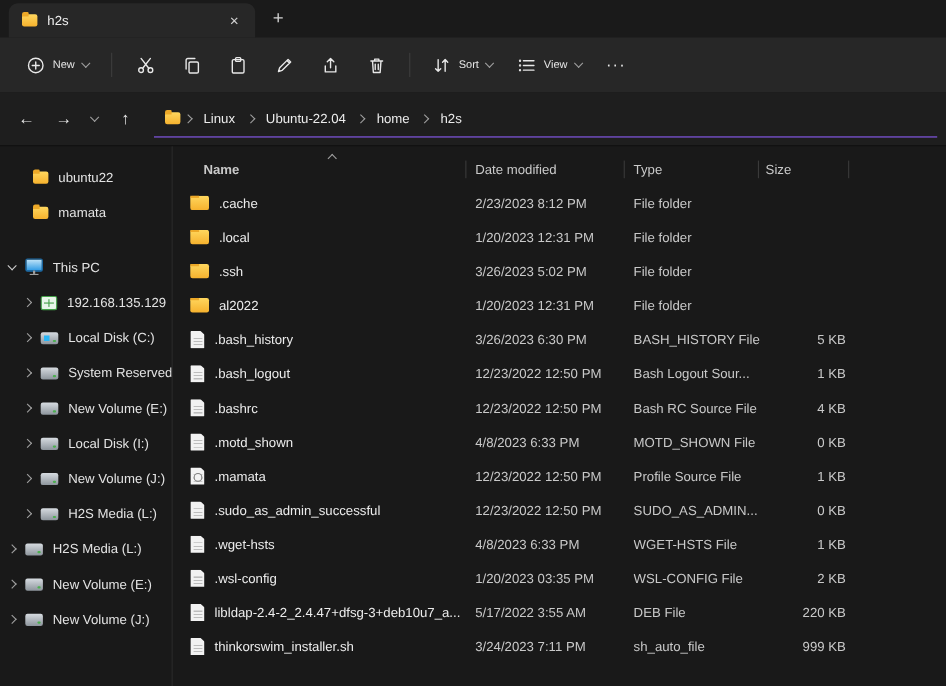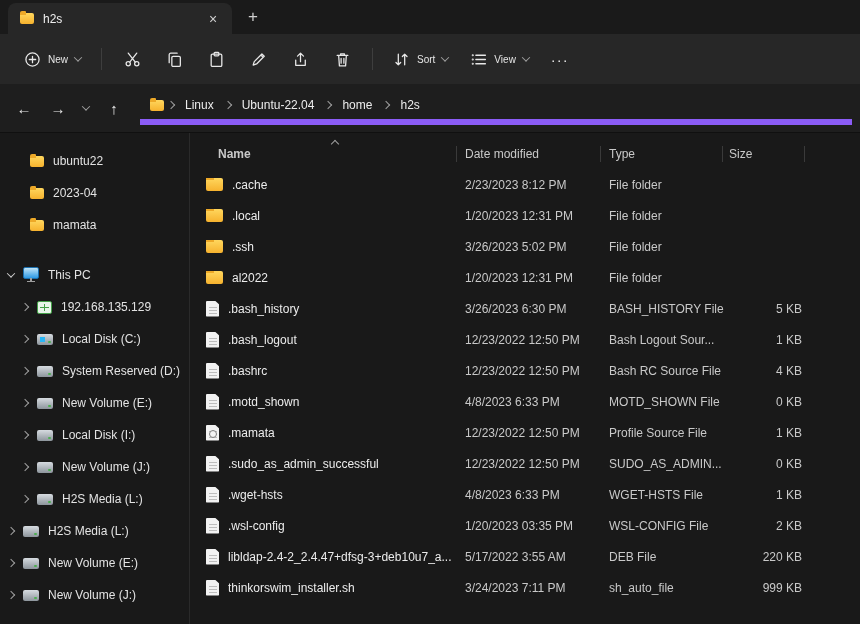--- a/index.html
+++ b/index.html
@@ -43,27 +43,27 @@
   .chev.up    { transform: rotate(-135deg); }
   .chev.dim   { border-color: #9f9f9f; }
 
   
   .navbar { height: 49px; background: var(--bg_nav, #1e1e1e); display: flex; align-items: center;
     padding: 0 8px; gap: 2px; border-bottom: 1px solid #101010; }
   .nav-btn { width: 32px; height: 30px; display: flex; align-items: center; justify-content: center;
     border-radius: 4px; color: #e8e8e8; font-size: 15px; }
   .nav-btn.small { width: 20px; }
   .addressbar { flex: 1; height: 34px; margin-left: 8px; display: flex; align-items: center; gap: 4px;
-    padding: 0 10px; border-bottom: 6px solid #8b5cf6; }
+    padding: 0 10px; border-bottom: 1px solid #8b5cf6; }
   .crumb { display: flex; align-items: center; gap: 4px; }
   .crumb-label { padding: 4px 7px; border-radius: 4px; color: #ececec; white-space: nowrap; }
 
   
   .main { display: flex; height: 491px; }
-  .sidebar { width: 190px; padding-top: 12px; overflow: hidden; border-right: 1px solid #2a2a2a; }
+  .sidebar { width: 157px; padding-top: 12px; overflow: hidden; border-right: 1px solid #2a2a2a; }
   .side-item { height: 32px; display: flex; align-items: center; gap: 9px; padding-left: 10px;
     color: #e3e3e3; white-space: nowrap; overflow: hidden; }
   .side-item.pinned { padding-left: 30px; }
   .side-item.this-pc { margin-top: 18px; padding-left: 8px; }
   .side-item.drive-item { padding-left: 22px; }
   .side-item.bottom-item { padding-left: 8px; }
 
   .content { flex: 1; padding: 6px 0 0 12px; position: relative; }
   .list-header { height: 30px; display: flex; align-items: center; color: #c9c9c9; position: relative; }
   .col-name { width: 263px; padding-left: 16px; font-weight: bold; }
@@ -231,24 +231,20 @@
 
 <div class="main">
 
   <div class="sidebar">
 
       <div class="side-item pinned">
         <span class="icn icn-sm icon-folder"></span>
         <span>ubuntu22</span>
       </div>
 
-      <div class="side-item pinned">
-        <span class="icn icn-sm icon-folder"></span>
-        <span>2023-04</span>
-      </div>
 
       <div class="side-item pinned">
         <span class="icn icn-sm icon-folder"></span>
         <span>mamata</span>
       </div>
 
     <div class="side-item this-pc">
       <span class="chev down"></span>
       <span class="icn icon-this-pc"></span>
       <span>This PC</span>

